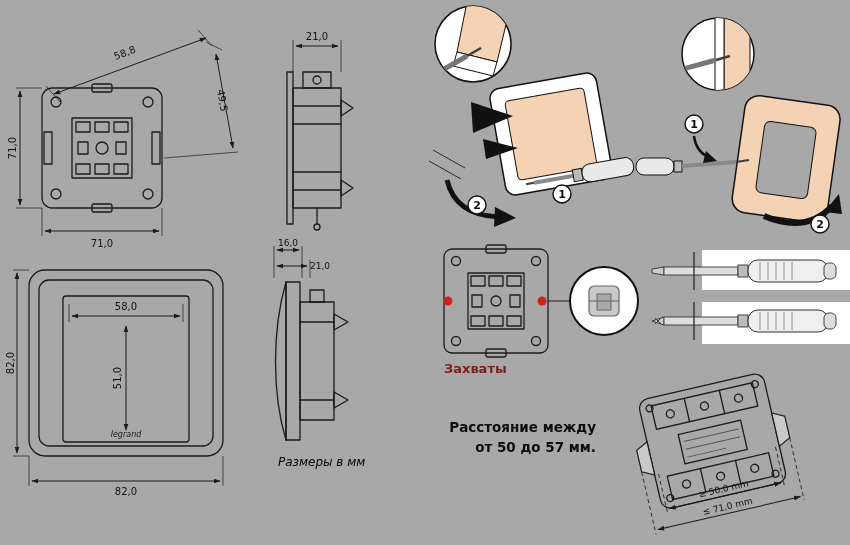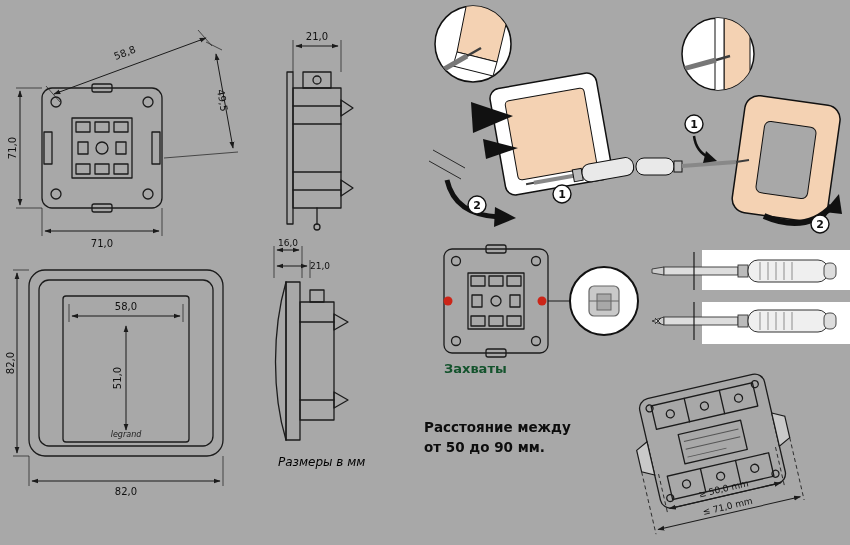--- a/index.html
+++ b/index.html
@@ -11,22 +11,22 @@
   .ln{stroke:#1b1b1b;stroke-width:1.3;fill:none;stroke-linejoin:round;stroke-linecap:round}
   .dtl{stroke:#555;stroke-width:1;fill:none}
   .dim{stroke:#1b1b1b;stroke-width:1;fill:none}
   .ext{stroke:#1b1b1b;stroke-width:.7;fill:none}
   .dash{stroke:#1b1b1b;stroke-width:.8;fill:none;stroke-dasharray:4 3}
   .tx{font-family:"DejaVu Sans",sans-serif;font-size:10px;fill:#101010;text-anchor:middle}
   .txs{font-size:9px}
   .brandtx{font-family:"DejaVu Sans",sans-serif;font-size:8px;font-style:italic;fill:#1b1b1b;text-anchor:middle}
   .badge{font-family:"DejaVu Sans",sans-serif;font-size:11px;font-weight:bold;fill:#101010;text-anchor:middle}
   .units-note{position:absolute;left:278px;top:455px;font-size:12px;font-style:italic;color:#000000}
-  .grips-label{position:absolute;left:444px;top:361px;font-size:13px;font-weight:bold;color:#14532d}
-  .ru-note{position:absolute;left:424px;top:417px;width:172px;text-align:left;
+  .grips-label{position:absolute;left:444px;top:361px;font-size:13px;font-weight:bold;color:#7f1d1d}
+  .ru-note{position:absolute;left:424px;top:417px;width:172px;text-align:right;
            font-size:13.5px;font-weight:600;color:#0d0d0d;line-height:1.5}
 </style>
 </head>
 <body>
 
 <div id="stage">
 
   <svg class="abs" style="left:0;top:0" width="245" height="255" viewBox="0 0 245 255">
     <defs>
       <marker id="arr" viewBox="0 0 10 10" refX="9" refY="5" markerWidth="7" markerHeight="7" orient="auto-start-reverse">
@@ -284,21 +284,21 @@
       <line x1="126" y1="66" x2="126" y2="84" stroke="#aaa" stroke-width="1.4"></line>
       <line x1="134" y1="66" x2="134" y2="84" stroke="#aaa" stroke-width="1.4"></line>
       <line x1="142" y1="66" x2="142" y2="84" stroke="#aaa" stroke-width="1.4"></line>
       <rect x="174" y="67" width="12" height="16" rx="5" fill="#dddddd" stroke="#333" stroke-width="0.9"></rect>
     </g>
     <line x1="44" y1="56" x2="44" y2="94" stroke="#1b1b1b" stroke-width="1.2"></line>
   </svg>
 
   <div class="ru-note">
     <div>Расстояние между</div>
-    <div>от 50 до 90 мм.</div>
+    <div>от 50 до 57 мм.</div>
   </div>
 
   <svg class="abs" style="left:598px;top:362px" width="252" height="180" viewBox="0 0 252 180">
     <g transform="rotate(-13 120 85)">
       <g class="ln">
         <rect x="52" y="22" width="128" height="112" rx="10"></rect>
         <circle cx="62" cy="32" r="3.5"></circle>
           <circle cx="170" cy="32" r="3.5"></circle>
         <circle cx="62" cy="124" r="3.5"></circle>
           <circle cx="170" cy="124" r="3.5"></circle>

